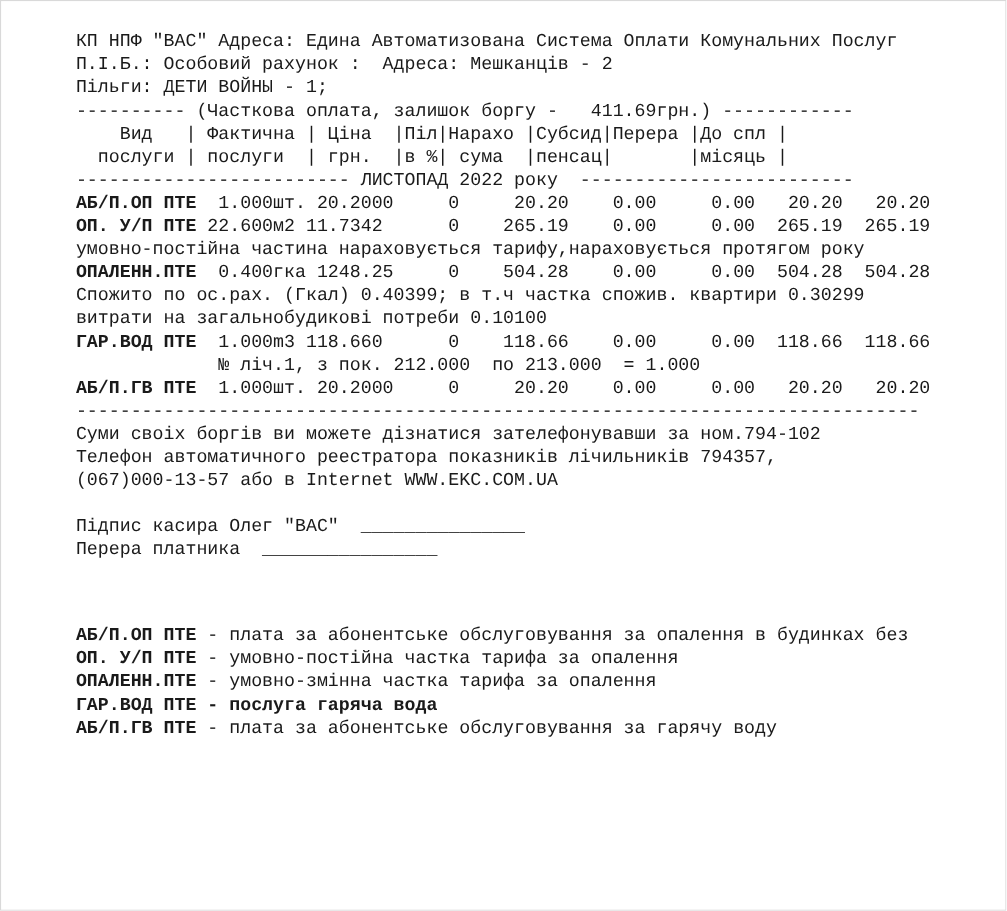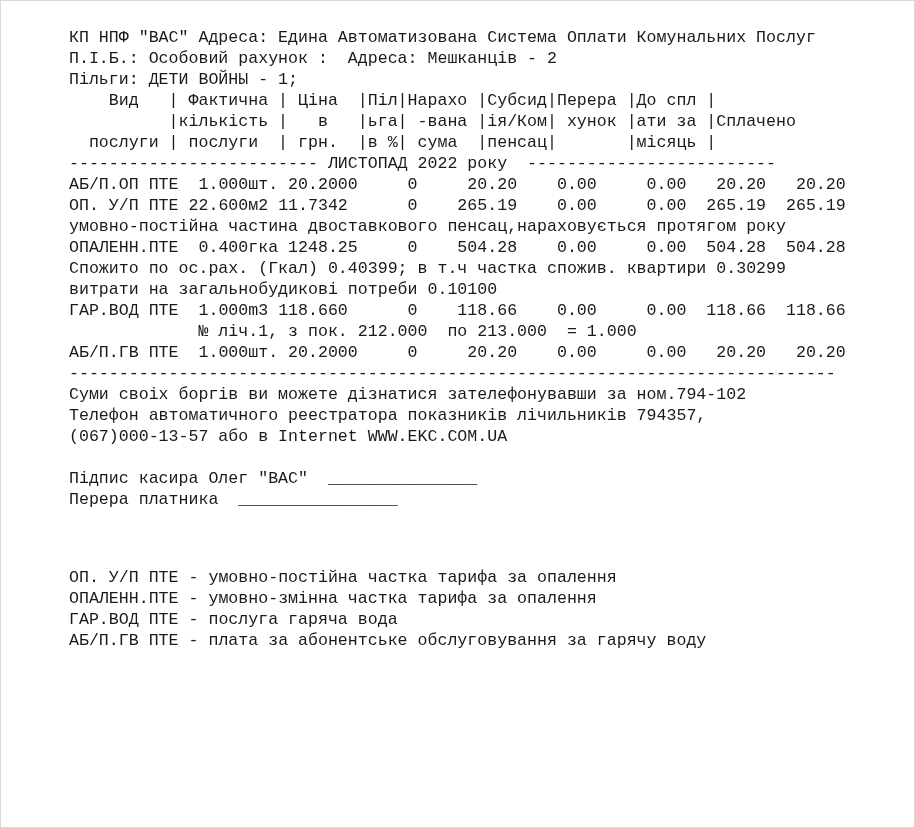--- a/index.html
+++ b/index.html
@@ -14,42 +14,42 @@
     font-family: "Liberation Mono", "DejaVu Sans Mono", monospace;
     font-size: 16.6px;
     padding: 26px 0 0 68px;
     overflow: hidden;
   }
   .line {
     white-space: pre;
     height: 21px;
     line-height: 21px;
   }
-  .b { font-weight: normal; }
+  .b { font-weight: bold; }
   .legend-block { margin-top: 57px; }
 </style>
 </head>
 <body>
 
 <div class="page">
 
   <div class="line">КП НПФ "ВАС" Адреса: Едина Автоматизована Система Оплати Комунальних Послуг</div>
   <div class="line">П.І.Б.: Особовий рахунок :  Адреса: Мешканців - 2</div>
   <div class="line">Пільги: ДЕТИ ВОЙНЫ - 1;</div>
+  <div class="line">---------- (Часткова оплата, залишок боргу -   411.69грн.) ------------</div>
 
   <div class="line">    Вид   | Фактична | Ціна  |Піл|Нарахо |Субсид|Перера |До спл |</div>
-  <div class="line">          |кількість |   в   |ьга| -вана |ія/Ком| хунок |ати за |Сплачено</div>
   <div class="line">  послуги | послуги  | грн.  |в %| сума  |пенсац|       |місяць |</div>
   <div class="line">------------------------- ЛИСТОПАД 2022 року  -------------------------</div>
 
   <div class="line"><span class="b">АБ/П.ОП ПТЕ</span><span>  1.000шт. 20.2000     0     20.20    0.00     0.00   20.20   20.20</span></div>
 
   <div class="line"><span class="b">ОП. У/П ПТЕ</span><span> 22.600м2 11.7342      0    265.19    0.00     0.00  265.19  265.19</span></div>
 
-  <div class="line">умовно-постійна частина двоставкового пенсац,нараховується протягом року</div>
+  <div class="line">умовно-постійна частина нараховується тарифу,нараховується протягом року</div>
 
   <div class="line"><span class="b">ОПАЛЕНН.ПТЕ</span><span>  0.400гка 1248.25     0    504.28    0.00     0.00  504.28  504.28</span></div>
 
   <div class="line">Спожито по ос.рах. (Гкал) 0.40399; в т.ч частка спожив. квартири 0.30299</div>
   <div class="line">витрати на загальнобудикові потреби 0.10100</div>
 
   <div class="line"><span class="b">ГАР.ВОД ПТЕ</span><span>  1.000m3 118.660      0    118.66    0.00     0.00  118.66  118.66</span></div>
 
   <div class="line">             № ліч.1, з пок. 212.000  по 213.000  = 1.000</div>
 
@@ -61,19 +61,20 @@
   <div class="line">Суми своіх боргів ви можете дізнатися зателефонувавши за ном.794-102</div>
   <div class="line">Телефон автоматичного реестратора показників лічильників 794357,</div>
   <div class="line">(067)000-13-57 або в Internet WWW.EKC.COM.UA</div>
 
   <div class="line"></div>
 
   <div class="line">Підпис касира Олег "ВАС"  _______________</div>
   <div class="line">Перера платника  ________________</div>
 
   <div class="legend-block">
+    <div class="line"><span class="b">АБ/П.ОП ПТЕ</span><span> - плата за абонентське обслуговування за опалення в будинках без</span></div>
     <div class="line"><span class="b">ОП. У/П ПТЕ</span><span> - умовно-постійна частка тарифа за опалення</span></div>
     <div class="line"><span class="b">ОПАЛЕНН.ПТЕ</span><span> - умовно-змінна частка тарифа за опалення</span></div>
     <div class="line"><span class="b">ГАР.ВОД ПТЕ</span><span class="b"> - послуга гаряча вода</span></div>
     <div class="line"><span class="b">АБ/П.ГВ ПТЕ</span><span> - плата за абонентське обслуговування за гарячу воду</span></div>
   </div>
 
 </div>
 
 </body></html>

